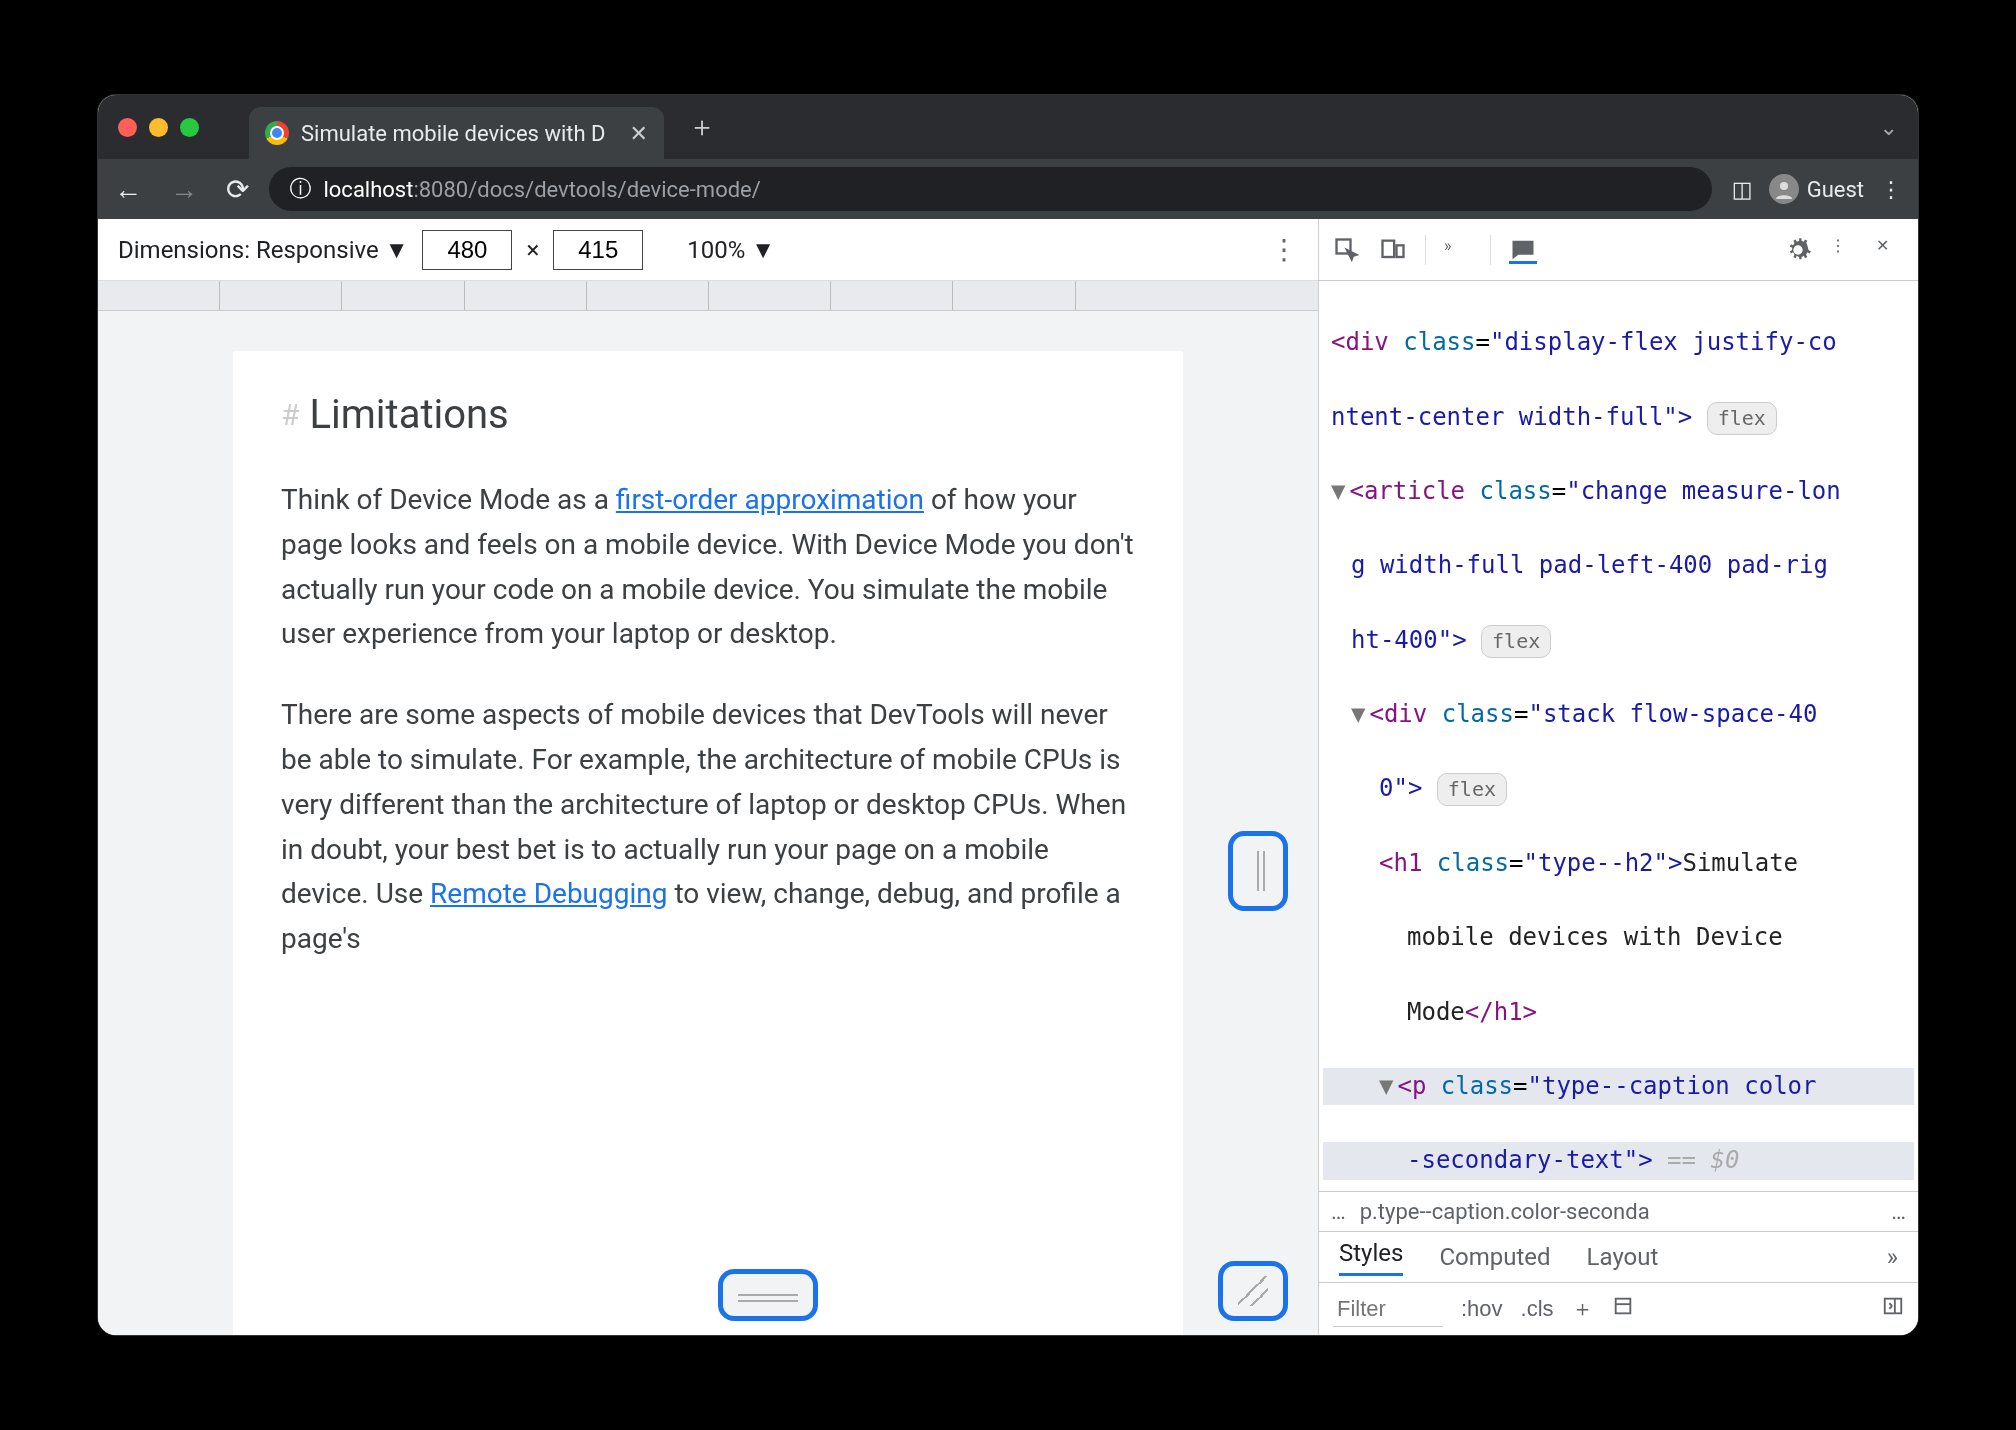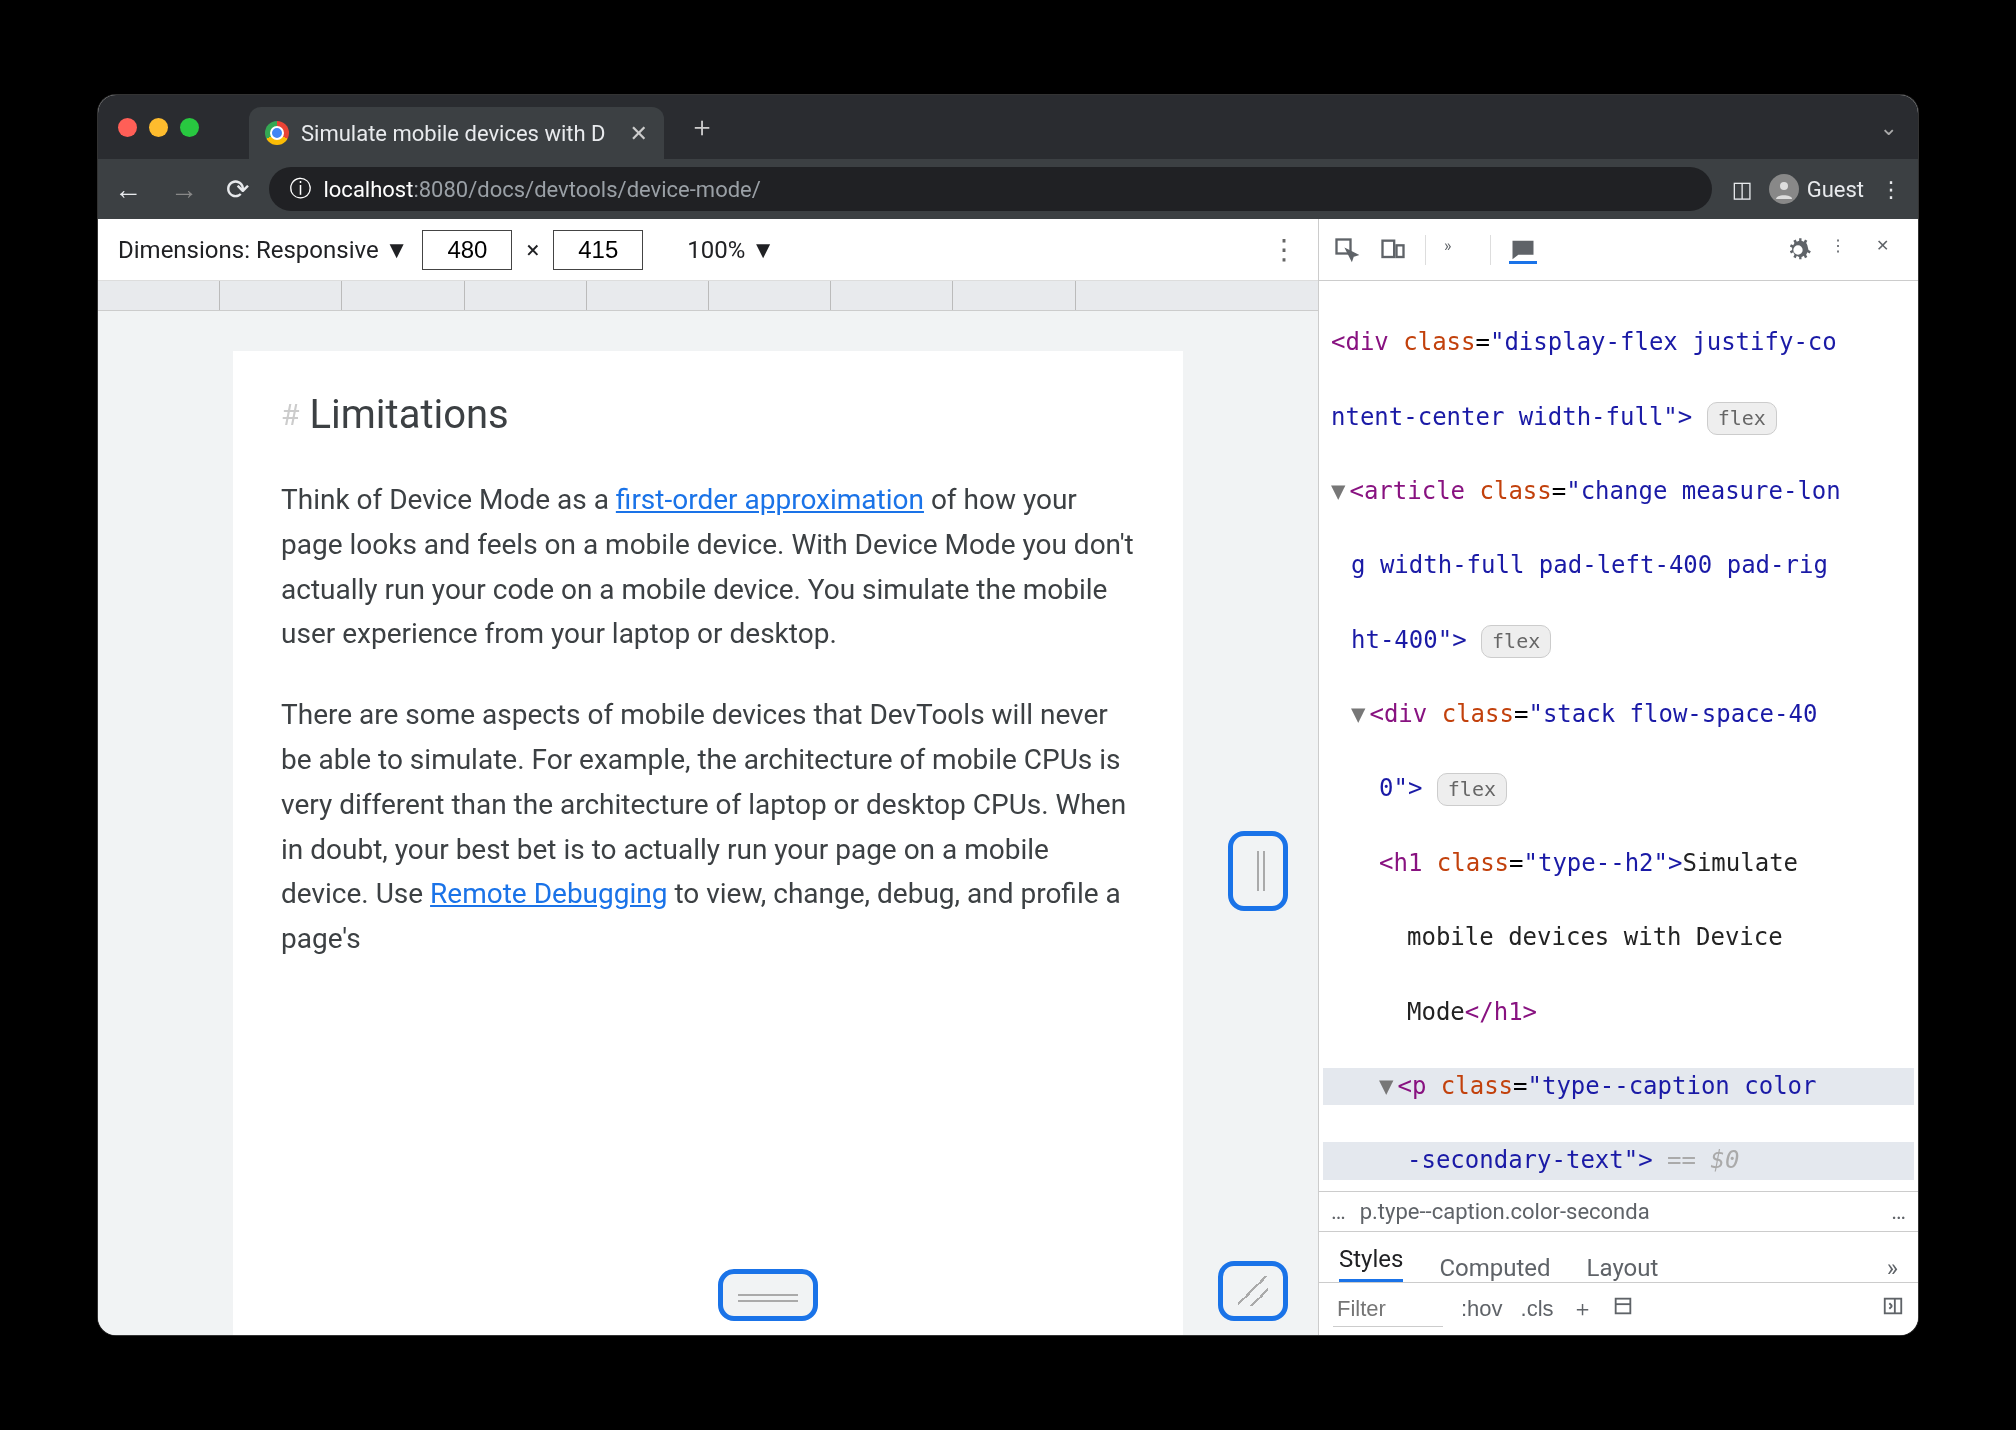--- a/index.html
+++ b/index.html
@@ -109,21 +109,21 @@
 .dt-toolbar .active { color:#1a73e8; border-bottom:3px solid #1a73e8; padding-bottom:2px; }
 .dt-toolbar .activebox { color:#1a73e8; }
 .dt-toolbar .sep { width:1px; height:30px; background:#ddd; }
 .dt-toolbar .sp { flex:1; }
 
 .dom {
   flex:1; font-family: Menlo, Monaco, monospace; font-size:24px;
   padding:6px 4px; overflow:hidden; line-height:1.55; white-space:pre-wrap;
 }
 .dom .tag { color:#881280; }
-.dom .attr { color:#c2410c; }
+.dom .attr { color:#0369a1; }
 .dom .val { color:#1a1aa6; }
 .dom .txt { color:#222; }
 .dom .pill {
   display:inline-block; background:#eee; border:1px solid #ccc; border-radius:10px;
   padding:0 10px; font-size:20px; color:#666;
 }
 .dom .tri { color:#777; margin-right:4px; }
 .dom .line { padding-left: 8px; }
 .dom .sel { background:#e4e8ee; }
 .dom .i1 { padding-left: 28px; }
@@ -132,21 +132,21 @@
 .dom .dollar { color:#aaa; font-style:italic; }
 
 .crumbs {
   height:40px; border-top:1px solid #ccc;
   display:flex; align-items:center; padding:0 12px; font-size:22px; color:#5f6368; gap:14px;
 }
 .crumbs .crumb { color:#5f6368; }
 
 .styles-tabs {
   height:52px; border-top:1px solid #ccc; border-bottom:1px solid #ccc;
-  display:flex; align-items:flex-end; gap:36px; padding:0 20px; font-size:24px;
+  display:flex; align-items:center; gap:36px; padding:0 20px; font-size:24px;
 }
 .styles-tabs .stab { color:#5f6368; }
 .styles-tabs .stab.active { color:#202124; border-bottom:3px solid #1a73e8; padding-bottom:6px; }
 .styles-tabs .more { margin-left:auto; }
 
 .styles-filter {
   height:52px; display:flex; align-items:center; gap:18px; padding:0 14px; font-size:22px;
 }
 .styles-filter input {
   width:110px; border:none; border-bottom:1px solid #ccc; font-size:22px; padding:4px;

